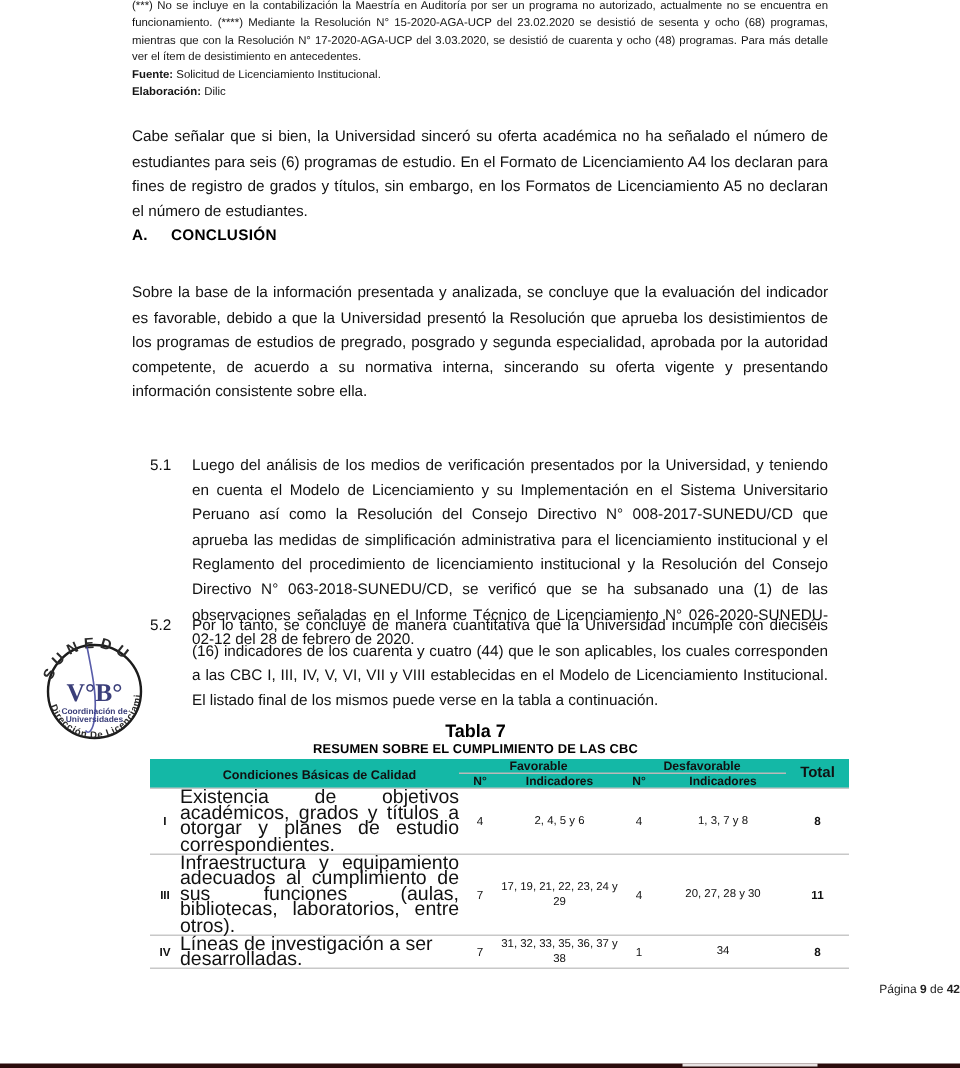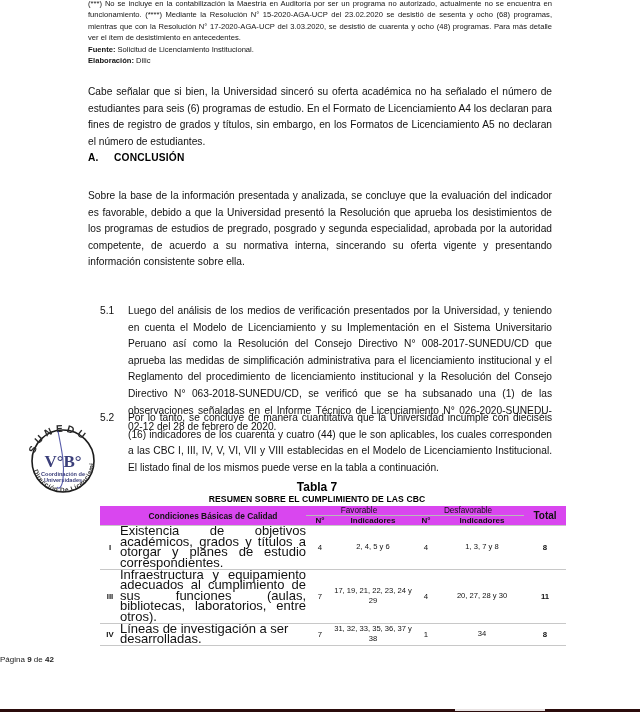--- a/index.html
+++ b/index.html
@@ -136,24 +136,24 @@
     border-collapse: collapse;
     width: 100%;
     table-layout: fixed;
     font-size: 7.6px;
     color: #111;
   }
   table.cbc th, table.cbc td {
     padding: 0;
     vertical-align: middle;
   }
-  .hdr-bg { background: #d946ef; margin-top: 44px; }
+  .hdr-bg { background: #14b8a6; margin-top: 44px; }
   .hdr-top th {
     font-size: 8.2px;
-    font-weight: normal;
+    font-weight: bold;
     text-align: center;
     padding: 2px 0 1px 0;
     border-bottom: 0.8px solid #ffffff;
   }
   .hdr-top th.nb { border-bottom: none; }
   .hdr-sub th {
     font-size: 8px;
     font-weight: bold;
     text-align: center;
     padding: 1px 0 3px 0;
@@ -203,21 +203,21 @@
     font-size: 7.6px;
     line-height: 10.4px;
   }
 
   
   .footer {
     position: absolute;
     left: 0;
     right: 0;
     top: 655px;
-    text-align: left;
+    text-align: right;
     font-size: 8px;
     color: #222;
   }
   .footer b { font-weight: bold; }
 
   .bottom-rule {
     position: absolute;
     left: 0;
     right: 0;
     bottom: 0;

